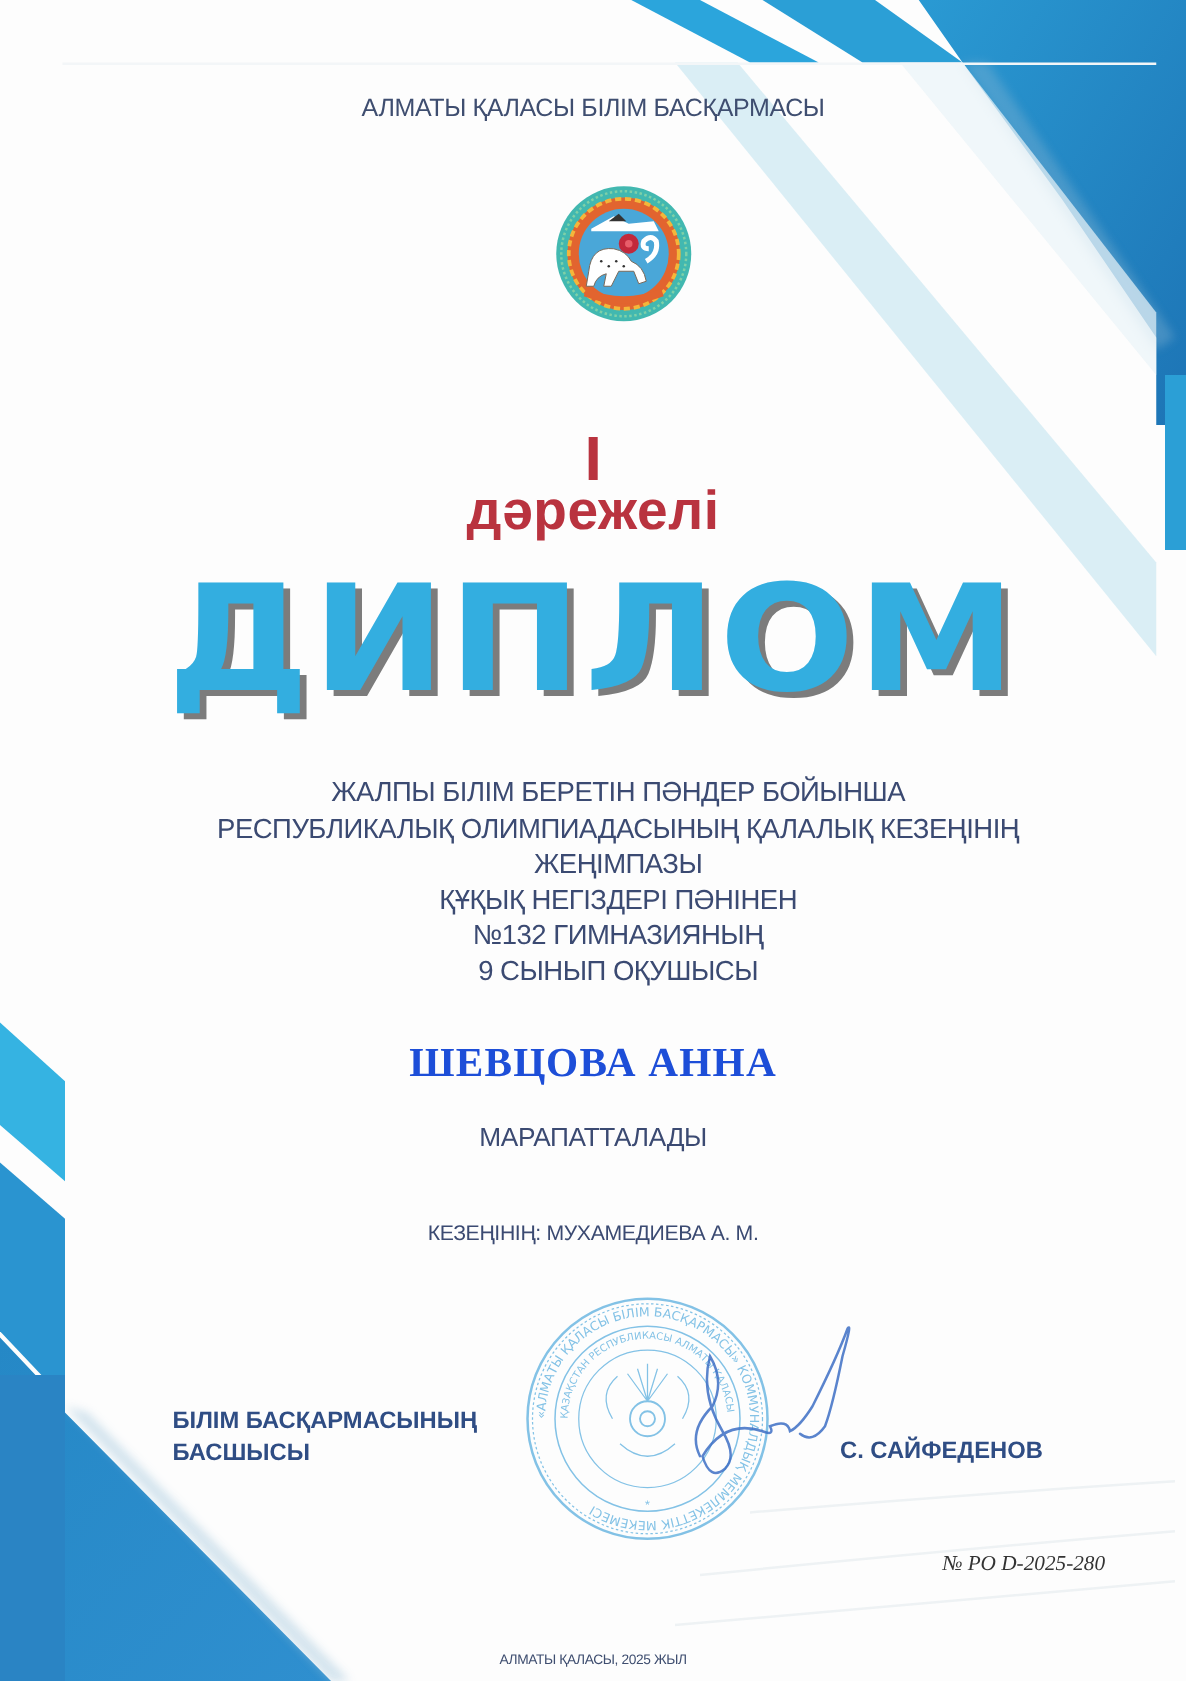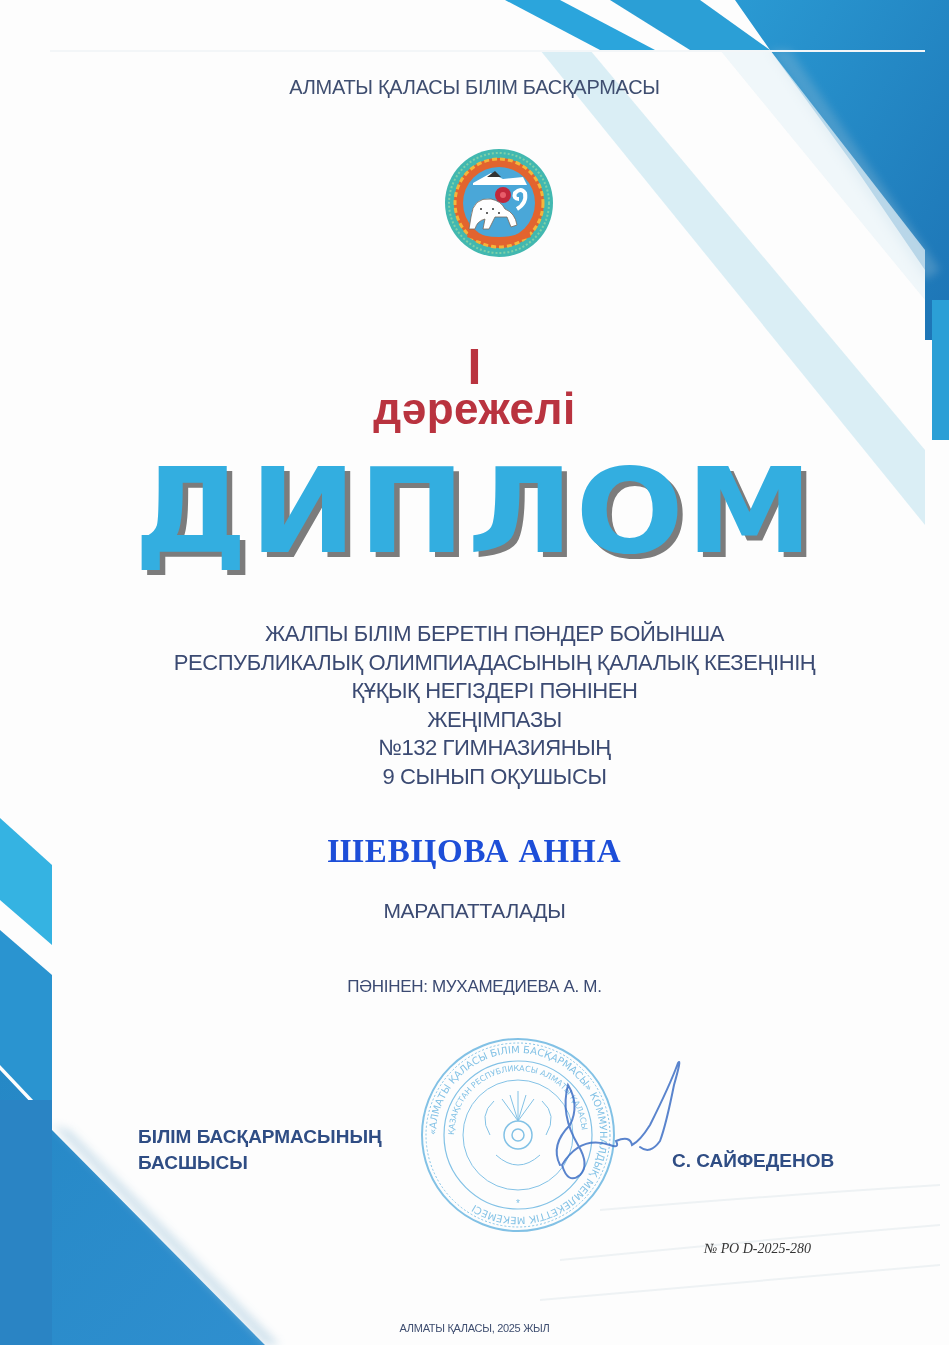--- a/index.html
+++ b/index.html
@@ -53,22 +53,22 @@
       position: absolute; left: 138px; top: 1124px;
       font-size: 19px; font-weight: bold; color: #2f4d84; line-height: 26px;
     }
     .sig-right {
       position: absolute; left: 672px; top: 1150px;
       font-size: 19px; font-weight: bold; color: #2f4d84;
     }
     .stamp { position: absolute; left: 418px; top: 1035px; width: 200px; height: 200px; }
     .signature { position: absolute; left: 520px; top: 1045px; width: 180px; height: 150px; }
     .docnum {
-      position: absolute; left: 704px; top: 1241px;
-      font-size: 14px; font-style: italic; font-family: "Liberation Serif", serif; color: #333;
+      position: absolute; left: 754px; top: 1241px;
+      font-size: 17px; font-style: italic; font-family: "Liberation Serif", serif; color: #333;
     }
     .footer {
       top: 1322px; font-size: 11px; color: #3f4e70; letter-spacing: -0.3px;
     }
   </style>
 </head>
 <body>
 
 <div class="page">
 
@@ -135,29 +135,29 @@
   </svg>
 
   <div class="center-text degree-num">I</div>
   <div class="center-text degree-word">дәрежелі</div>
 
   <div class="center-text diplom">ДИПЛОМ</div>
 
   <div class="center-text body-lines">
     <div>ЖАЛПЫ БІЛІМ БЕРЕТІН ПӘНДЕР БОЙЫНША</div>
     <div>РЕСПУБЛИКАЛЫҚ ОЛИМПИАДАСЫНЫҢ ҚАЛАЛЫҚ КЕЗЕҢІНІҢ</div>
+    <div>ЖЕҢІМПАЗЫ</div>
     <div>ҚҰҚЫҚ НЕГІЗДЕРІ ПӘНІНЕН</div>
-    <div>ЖЕҢІМПАЗЫ</div>
     <div>№132 ГИМНАЗИЯНЫҢ</div>
     <div>9 СЫНЫП ОҚУШЫСЫ</div>
   </div>
 
   <div class="center-text recipient">ШЕВЦОВА АННА</div>
   <div class="center-text awarded">МАРАПАТТАЛАДЫ</div>
-  <div class="center-text teacher">ПӘНІНЕН: МУХАМЕДИЕВА А. М.</div>
+  <div class="center-text teacher">КЕЗЕҢІНІҢ: МУХАМЕДИЕВА А. М.</div>
 
   <div class="sig-left">
     <div>БІЛІМ БАСҚАРМАСЫНЫҢ</div>
     <div>БАСШЫСЫ</div>
   </div>
 
   <svg class="stamp" viewBox="0 0 200 200" xmlns="http://www.w3.org/2000/svg">
     <defs>
       <path id="outerArc" d="M100,100 m-82,0 a82,82 0 1,1 164,0 a82,82 0 1,1 -164,0"></path>
       <path id="innerArc" d="M100,100 m-64,0 a64,64 0 1,1 128,0 a64,64 0 1,1 -128,0"></path>

